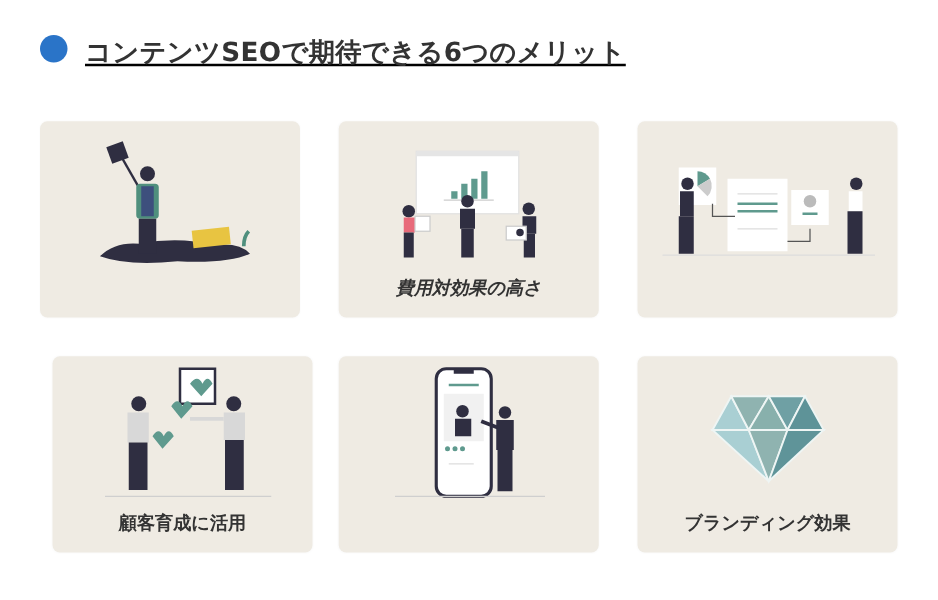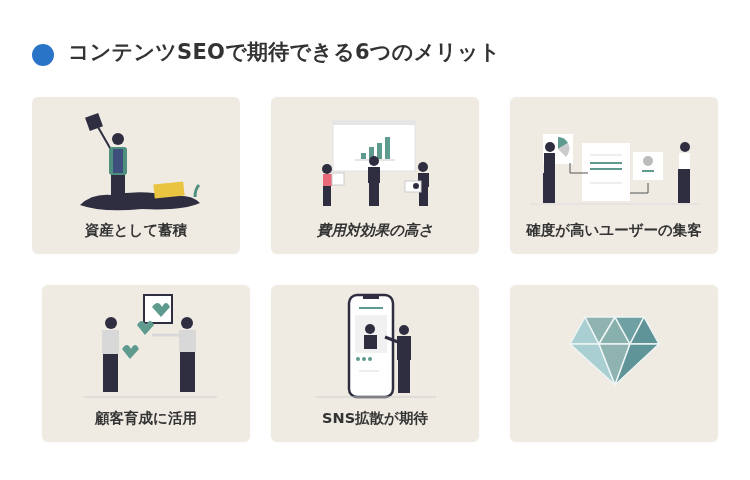--- a/index.html
+++ b/index.html
@@ -1,20 +1,20 @@
 <!DOCTYPE html>
 <html><head>
 <meta charset="utf-8">
 <style>
   html, body { margin:0; padding:0; }
   body {
     width:750px; height:480px; background:#ffffff; position:relative; overflow:hidden;
     font-family: "DejaVu Sans", "Liberation Sans", sans-serif;
   }
-  .title-row { position:absolute; left:32px; top:38px; height:28px; display:flex; align-items:flex-end; }
+  .title-row { position:absolute; left:32px; top:28px; height:28px; display:flex; align-items:flex-start;text-decoration:underline; }
   .bullet { width:22px; height:22px; border-radius:50%; margin-right:14px; }
   .title { font-size:21px; font-weight:bold; color:#333333; letter-spacing:0.3px; white-space:nowrap; }
   .card {
     position:absolute; width:208px; height:157px; background:#efebe3; border-radius:6px;
     box-shadow: 0 0 2px rgba(0,0,0,0.03);
   }
   .card .art { position:absolute; left:0; top:0; width:208px; height:118px; }
   .card .label {
     position:absolute; left:0; right:0; top:124px; text-align:center;
     font-size:14.5px; color:#333333; font-weight:bold; white-space:nowrap;
@@ -38,21 +38,20 @@
 
     <circle cx="86" cy="42" r="6" fill="#2f2e41"></circle>
     <rect x="77" y="50" width="18" height="28" rx="3" fill="#4f8f7d"></rect>
     <rect x="81" y="52" width="10" height="24" fill="#3d4f7d"></rect>
     <rect x="79" y="78" width="14" height="28" fill="#2f2e41"></rect>
 
     <rect x="122" y="86" width="30" height="14" transform="rotate(-6 137 93)" fill="#e8c441"></rect>
 
     <path d="M163 100 Q163 92 167 88" stroke="#4f8f7d" stroke-width="3" fill="none"></path>
   </svg>
-  <div class="label">資産として蓄積</div>
 </div>
 
 <div class="card" style="left:271px; top:97px;font-style:italic;">
   <svg class="art" viewBox="0 0 208 118">
     <rect x="62" y="24" width="82" height="50" fill="#ffffff" stroke="#e2e2e2"></rect>
     <rect x="62" y="24" width="82" height="4" fill="#e5e5e5"></rect>
     <rect x="90" y="56" width="5" height="6" fill="#5f9a8e"></rect>
     <rect x="98" y="50" width="5" height="12" fill="#5f9a8e"></rect>
     <rect x="106" y="46" width="5" height="16" fill="#5f9a8e"></rect>
     <rect x="114" y="40" width="5" height="22" fill="#5f9a8e"></rect>
@@ -94,21 +93,20 @@
 
     <circle cx="40" cy="50" r="5" fill="#2f2e41"></circle>
     <rect x="34" y="56" width="11" height="20" fill="#2f2e41"></rect>
     <rect x="33" y="76" width="12" height="30" fill="#2f2e41"></rect>
 
     <circle cx="175" cy="50" r="5" fill="#2f2e41"></circle>
     <rect x="169" y="56" width="11" height="16" fill="#ffffff"></rect>
     <rect x="168" y="72" width="12" height="34" fill="#2f2e41"></rect>
     <line x1="20" y1="107" x2="190" y2="107" stroke="#ddd"></line>
   </svg>
-  <div class="label">確度が高いユーザーの集客</div>
 </div>
 
 <div class="card" style="left:42px; top:285px;">
   <svg class="art" viewBox="0 0 208 118">
     <rect x="102" y="10" width="28" height="28" fill="#ffffff" stroke="#2f2e41" stroke-width="2"></rect>
     <path d="M110 22 Q116 14 120 22 Q124 14 128 22 L119 32Z" fill="#5f9a8e"></path>
     <path d="M95 40 Q100 32 104 40 Q108 32 112 40 L103 50Z" fill="#5f9a8e"></path>
     <path d="M80 64 Q85 56 89 64 Q93 56 97 64 L88 74Z" fill="#5f9a8e"></path>
 
     <circle cx="69" cy="38" r="6" fill="#2f2e41"></circle>
@@ -136,29 +134,29 @@
     <circle cx="93" cy="74" r="2" fill="#5f9a8e"></circle>
     <circle cx="99" cy="74" r="2" fill="#5f9a8e"></circle>
     <line x1="88" y1="86" x2="108" y2="86" stroke="#ddd"></line>
 
     <circle cx="133" cy="45" r="5" fill="#2f2e41"></circle>
     <rect x="126" y="51" width="14" height="24" fill="#2f2e41"></rect>
     <rect x="127" y="75" width="12" height="33" fill="#2f2e41"></rect>
     <line x1="127" y1="57" x2="114" y2="52" stroke="#2f2e41" stroke-width="3"></line>
     <line x1="45" y1="112" x2="165" y2="112" stroke="#cfcfcf"></line>
   </svg>
-  <div class="label">SNS拡散が期待</div>
 </div>
 
 <div class="card" style="left:510px; top:285px;">
   <svg class="art" viewBox="0 0 208 118">
     <g stroke="#eef5f4" stroke-width="1.5">
       <polygon points="60,59 75,32 89,59" fill="#a9cfd3"></polygon>
       <polygon points="75,32 105,32 89,59" fill="#8fb3b0"></polygon>
       <polygon points="89,59 105,32 120,59" fill="#88b0ac"></polygon>
       <polygon points="105,32 134,32 120,59" fill="#6fa0a4"></polygon>
       <polygon points="120,59 134,32 149,59" fill="#5e9398"></polygon>
       <polygon points="60,59 89,59 105,100" fill="#a9cfd3"></polygon>
       <polygon points="89,59 120,59 105,100" fill="#8fb3b0"></polygon>
       <polygon points="120,59 149,59 105,100" fill="#5f9499"></polygon>
     </g>
   </svg>
+  <div class="label">ブランディング効果</div>
 </div>
 
 </body></html>

